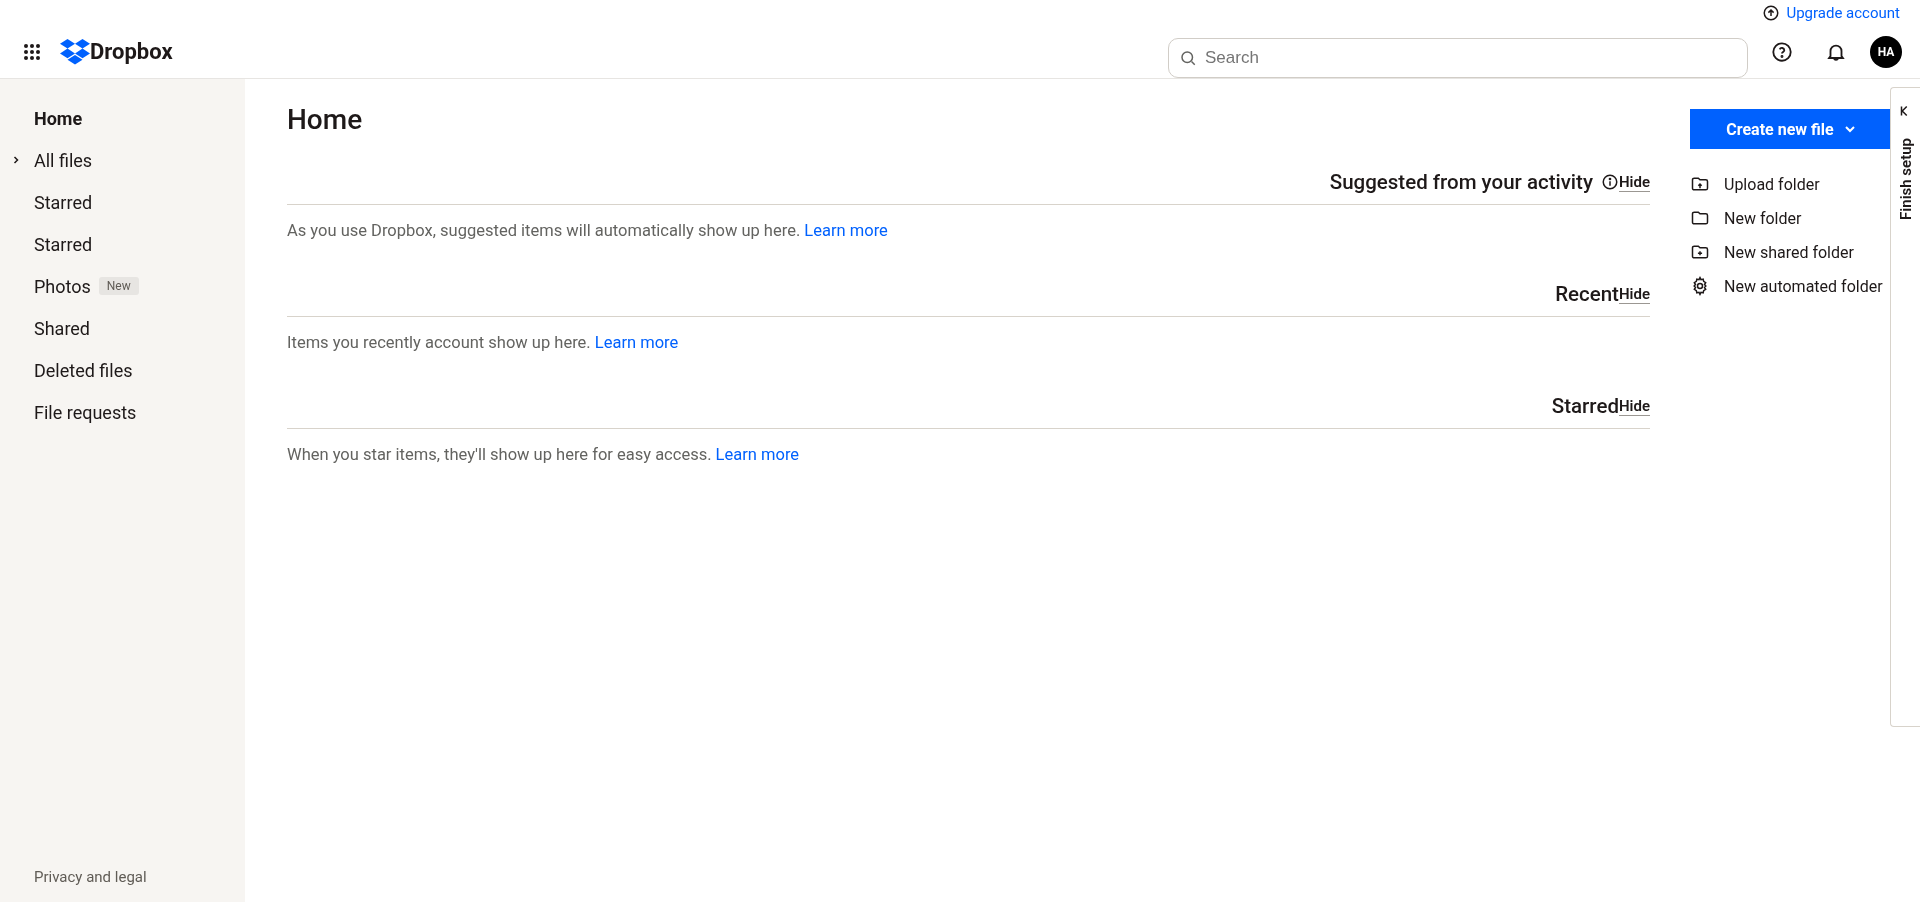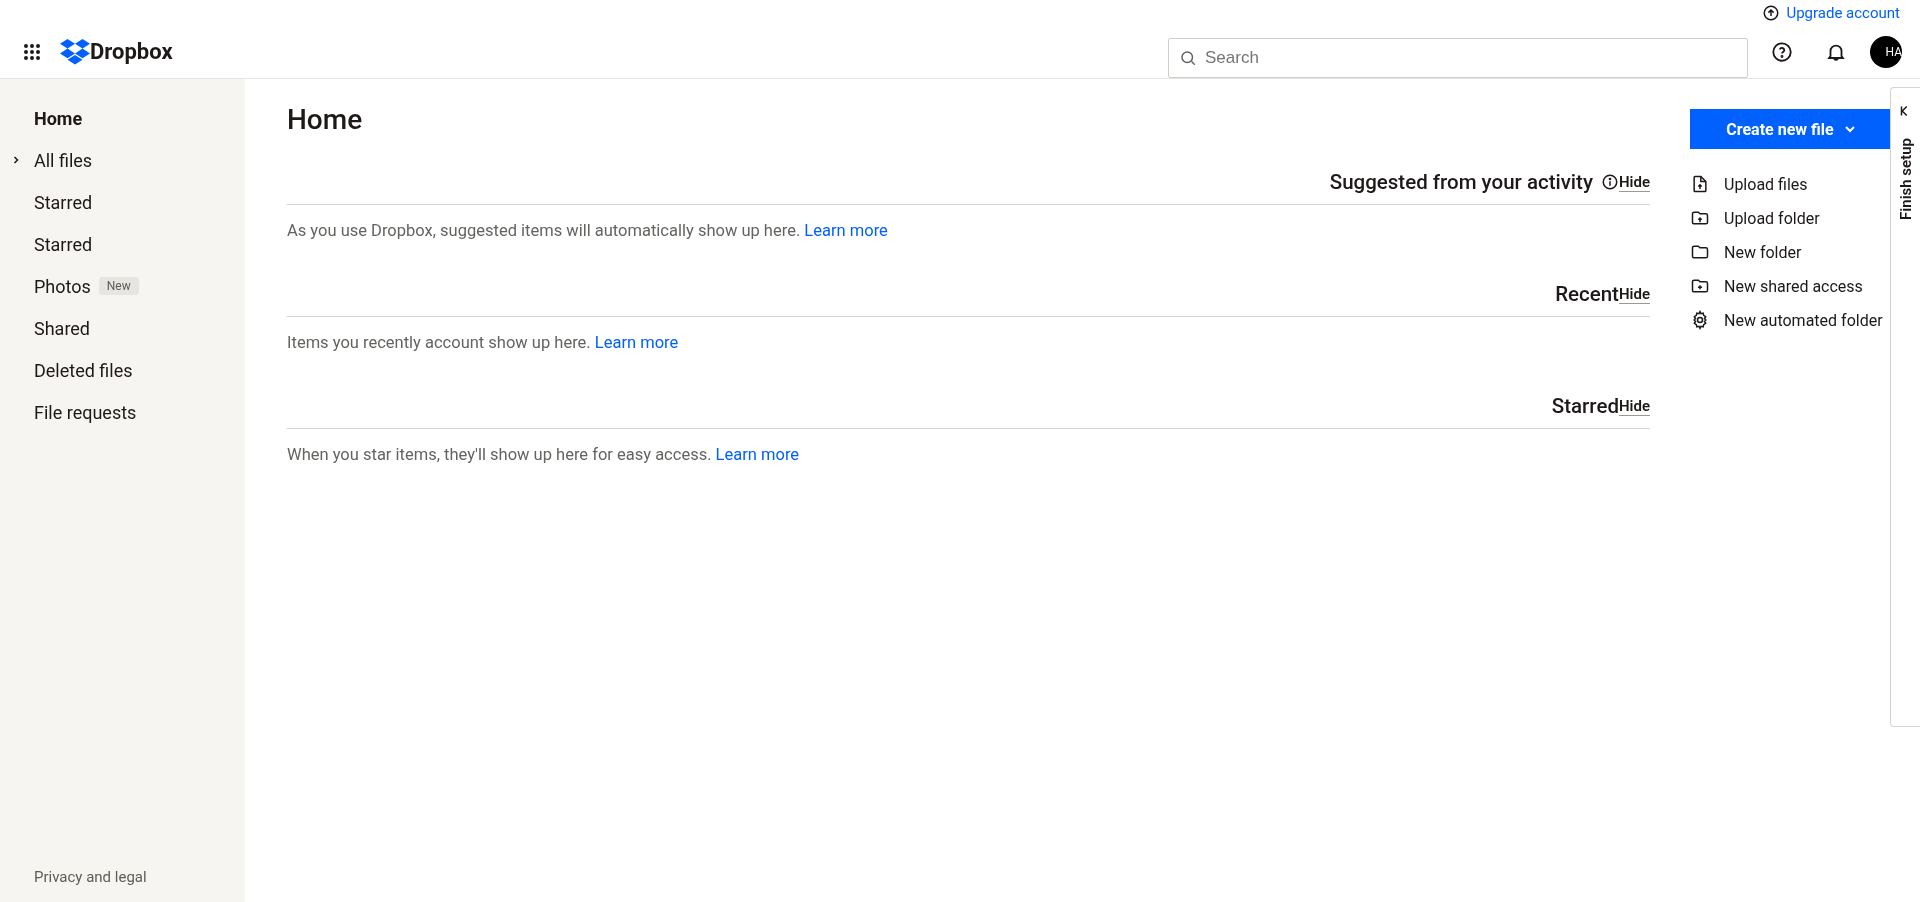--- a/index.html
+++ b/index.html
@@ -9,24 +9,24 @@
   
   .header { height: 79px; display: flex; flex-direction: column; border-bottom: 1px solid #e7e5e2; }
   .header-top { display: flex; justify-content: flex-end; align-items: center; padding: 0 20px; height: 25px; }
   .upgrade-wrap { display: flex; align-items: center; gap: 6px; color: #0061fe; font-size: 15px; cursor: pointer; }
   .upgrade-wrap svg { width: 18px; height: 18px; }
   .header-main { flex: 1; display: flex; align-items: center; padding: 0 18px; gap: 14px; }
   .grid-icon { width: 28px; height: 28px; display: flex; align-items: center; justify-content: center; cursor: pointer; }
   .logo { display: flex; align-items: center; gap: 0; cursor: pointer; }
   .logo-text { font-weight: 700; font-size: 22px; }
   .spacer { flex: 1; }
-  .search-box { width: 580px; height: 40px; border: 1px solid #d1cdc7; border-radius: 2px; display: flex; align-items: center; padding: 0 10px; gap: 8px; background: #fff; margin-top: 12px; }
+  .search-box { width: 580px; height: 40px; border: 1px solid #d1cdc7; border-radius: 10px; display: flex; align-items: center; padding: 0 10px; gap: 8px; background: #fff; margin-top: 12px; }
   .search-box input { border: none; outline: none; font-size: 17px; color: #636360; flex: 1; background: transparent; }
   .header-icon { width: 40px; height: 40px; display: flex; align-items: center; justify-content: center; cursor: pointer; }
-  .avatar { width: 32px; height: 32px; border-radius: 50%; background: #000; color: #fff; display: flex; align-items: center; justify-content: flex-end; font-size: 12px; font-weight: 400; cursor: pointer; }
+  .avatar { width: 32px; height: 32px; border-radius: 50%; background: #000; color: #fff; display: flex; align-items: center; justify-content: center; font-size: 12px; font-weight: 700; cursor: pointer; }
 
   
   .body { flex: 1; display: flex; min-height: 0; position: relative; }
 
   
   .sidebar { width: 245px; background: #f7f5f2; display: flex; flex-direction: column; }
   .nav { padding-top: 18px; flex: 1; }
   .nav-item { display: flex; align-items: center; height: 42px; padding-left: 34px; font-size: 18px; color: #1e1919; cursor: pointer; position: relative; }
   .nav-item.active { font-weight: 700; }
   .nav-item .chevron { position: absolute; left: 10px; top: 50%; transform: translateY(-50%); display: flex; align-items: center; }
@@ -209,45 +209,37 @@
     <div class="right-panel">
       <div class="create-btn">
         <span>Create new file</span>
         <svg viewBox="0 0 24 24" fill="none" stroke="#fff" stroke-width="3">
             <path d="M6 9l6 6 6-6"></path>
           </svg>
       </div>
       <div class="action-list">
         <div class="action-item">
           <svg viewBox="0 0 24 24" fill="none" stroke="#1e1919" stroke-width="1.8">
-              <path d="M13 3H6a1 1 0 00-1 1v16a1 1 0 001 1h12a1 1 0 001-1V9l-6-6z"></path>
-              <path d="M13 3v6h6"></path>
-              <path d="M12 18v-5M10 15l2-2 2 2"></path>
-            </svg>
-          <span>Upload files</span>
-        </div>
-        <div class="action-item">
-          <svg viewBox="0 0 24 24" fill="none" stroke="#1e1919" stroke-width="1.8">
               <path d="M3 7a2 2 0 012-2h5l2 2h7a2 2 0 012 2v8a2 2 0 01-2 2H5a2 2 0 01-2-2V7z"></path>
               <path d="M12 17v-5M10 14l2-2 2 2"></path>
             </svg>
           <span>Upload folder</span>
         </div>
         <div class="action-item">
           <svg viewBox="0 0 24 24" fill="none" stroke="#1e1919" stroke-width="1.8">
               <path d="M3 7a2 2 0 012-2h5l2 2h7a2 2 0 012 2v8a2 2 0 01-2 2H5a2 2 0 01-2-2V7z"></path>
             </svg>
           <span>New folder</span>
         </div>
         <div class="action-item">
           <svg viewBox="0 0 24 24" fill="none" stroke="#1e1919" stroke-width="1.8">
               <path d="M3 7a2 2 0 012-2h5l2 2h7a2 2 0 012 2v8a2 2 0 01-2 2H5a2 2 0 01-2-2V7z"></path>
               <path d="M12 11v5M9.5 13.5h5"></path>
             </svg>
-          <span>New shared access</span>
+          <span>New shared folder</span>
         </div>
         <div class="action-item">
           <svg viewBox="0 0 24 24" fill="none" stroke="#1e1919" stroke-width="1.8">
               <circle cx="12" cy="12" r="3"></circle>
               <path d="M12 2l1.2 2.4 2.6-.6.6 2.6L18.8 8l-1.4 2.2L19 12l-1.6 1.8 1.4 2.2-2.4 1.6-.6 2.6-2.6-.6L12 22l-1.2-2.4-2.6.6-.6-2.6L5.2 16l1.4-2.2L5 12l1.6-1.8L5.2 8l2.4-1.6.6-2.6 2.6.6L12 2z"></path>
             </svg>
           <span>New automated folder</span>
         </div>
       </div>
     </div>

